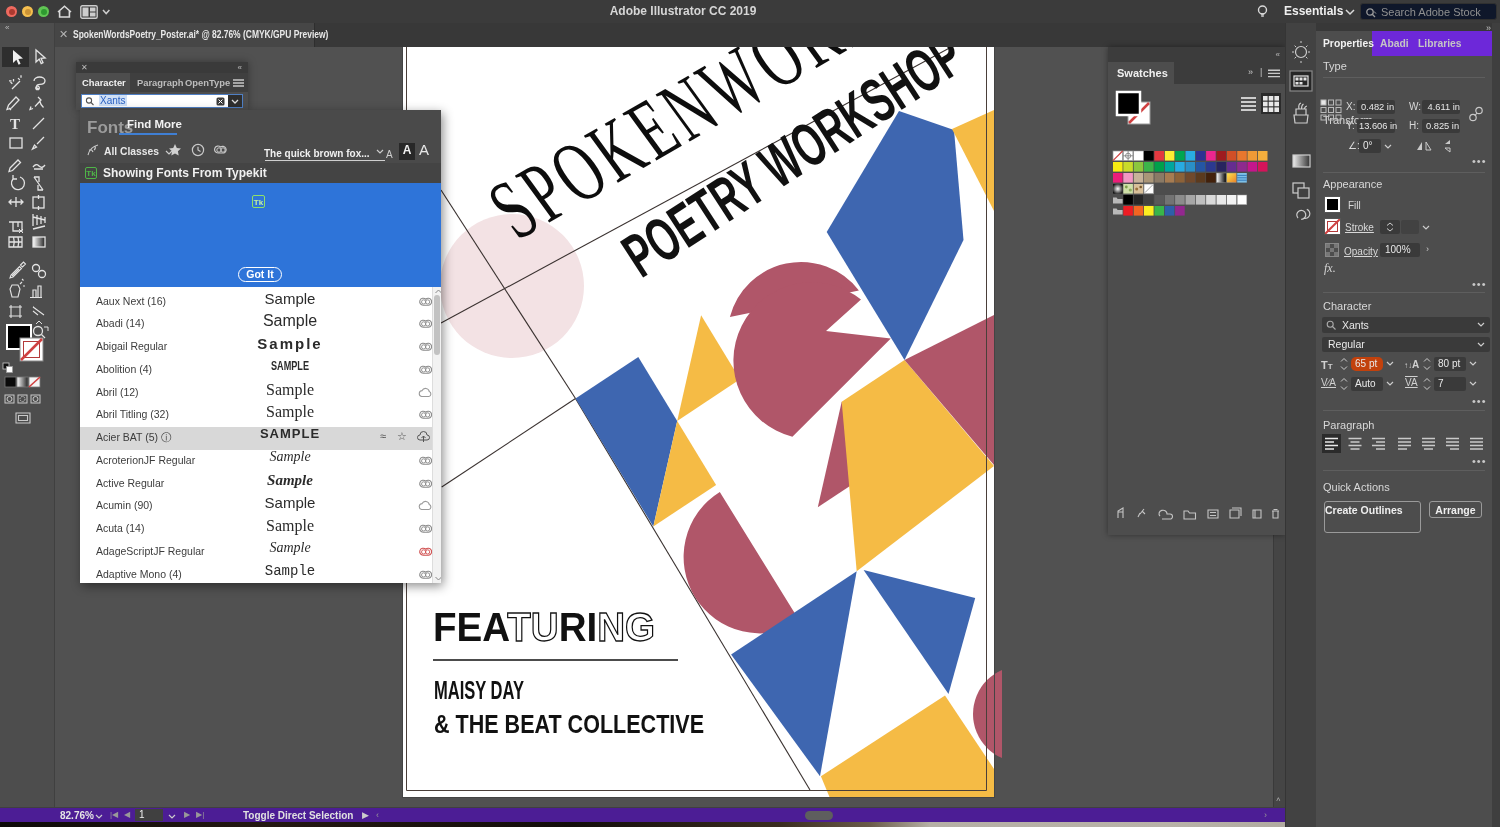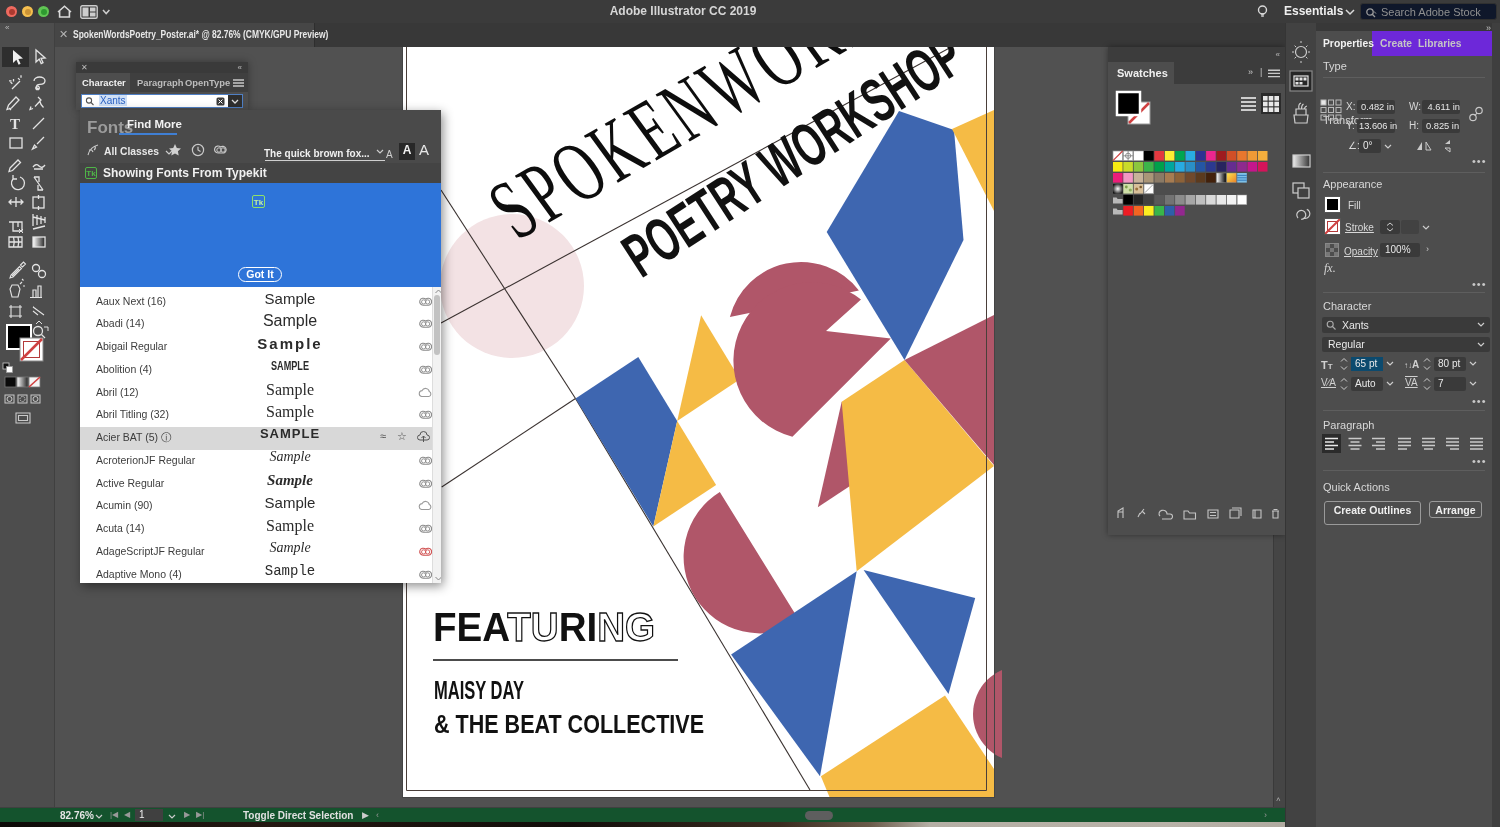--- a/index.html
+++ b/index.html
@@ -126,21 +126,21 @@
       </g>
     </svg>
   </div>
 
   <div class="abs" style="left:1273px;top:47px;width:12px;height:760px;background:#454545;border-left:1px solid #3a3a3a;">
     <div class="abs" style="left:2px;top:4px;color:#b0b0b0;font-size:8px;">˅</div>
     <div class="abs" style="left:2px;top:748px;color:#b0b0b0;font-size:8px;">˄</div>
     <div class="abs" style="left:2px;top:45px;width:8px;height:150px;border-radius:4px;background:#5d5d5d;"></div>
   </div>
 
-  <div class="abs" id="statusbar" style="left:0;top:807px;width:1500px;height:15px;background:#14532d;border-top:1px solid #404040;">
+  <div class="abs" id="statusbar" style="left:0;top:807px;width:1500px;height:15px;background:#4c1d95;border-top:1px solid #404040;">
     <div class="abs" style="left:60px;top:2px;color:#e5e5e5;font-size:10px;font-weight:bold;">82.76%</div>
     <svg class="abs" style="left:95px;top:6px;" width="8" height="6">
         <path d="M1 1 l3 3 l3-3" stroke="#ccc" stroke-width="1.2" fill="none"></path>
       </svg>
     <div class="abs" style="left:110px;top:2px;color:#999;font-size:8px;">|◀</div>
       <div class="abs" style="left:124px;top:2px;color:#999;font-size:8px;">◀</div>
     <div class="abs" style="left:135px;top:1px;width:28px;height:12px;background:#404040;color:#eee;font-size:10px;padding-left:4px;">1</div>
     <svg class="abs" style="left:168px;top:6px;" width="8" height="6">
         <path d="M1 1 l3 3 l3-3" stroke="#ccc" stroke-width="1.2" fill="none"></path>
       </svg>
@@ -415,21 +415,21 @@
             <stop offset="1" stop-color="#333"></stop>
           </linearGradient>
         </defs>
     </svg>
   </div>
   <div class="abs" id="props" style="left:1316px;top:23px;width:184px;height:804px;background:#4d4d4d;">
     <div class="abs" style="left:0;top:0;width:184px;height:8px;background:#383838;"></div>
     <div class="abs" style="left:170px;top:0px;color:#c0c0c0;font-size:9px;">»</div>
     <div class="abs" style="left:0;top:8px;width:184px;height:25px;background:#6d28d9;">
       <div class="abs" style="left:0;top:0;width:56px;height:25px;background:#4d4d4d;color:#f2f2f2;font-size:10.3px;font-weight:bold;padding:7px 0 0 7px;">Properties</div>
-      <div class="abs" style="left:64px;top:7px;color:#c5c5c5;font-size:10.3px;font-weight:bold;">Create</div>
+      <div class="abs" style="left:64px;top:7px;color:#c5c5c5;font-size:10.3px;font-weight:bold;">Abadi</div>
       <div class="abs" style="left:102px;top:7px;color:#c5c5c5;font-size:10.3px;font-weight:bold;">Libraries</div>
     </div>
     <div class="abs ltxt" style="left:7px;top:37px;">Type</div>
     <div class="abs" style="left:7px;top:54px;width:162px;height:1px;background:#5e5e5e;"></div>
     <div class="abs ltxt" style="left:7px;top:59px;margin-top:32px;">Transform</div>
     <svg class="abs" style="left:4px;top:76px;" width="22" height="22" viewBox="0 0 22 22">
       <g fill="none" stroke="#b9b9b9" stroke-width="1">
           <rect x="1" y="1" width="5" height="5" fill="#e8e8e8"></rect>
           <rect x="8.5" y="1" width="5" height="5"></rect>
           <rect x="16" y="1" width="5" height="5"></rect>
@@ -519,21 +519,21 @@
       <svg class="abs" style="right:5px;top:5px;" width="8" height="6">
           <path d="M1 1 l3 3 l3-3" stroke="#ccc" stroke-width="1.2" fill="none"></path>
         </svg>
     </div>
     <div class="abs" style="left:5px;top:336px;color:#d0d0d0;font-size:11px;font-weight:bold;">T<span style="font-size:8px;">T</span></div>
     <div class="abs" style="left:24px;top:334px;width:9px;height:14px;">
       <svg width="8" height="14">
           <path d="M1 4.5 L4 1.5 L7 4.5 M1 9.5 L4 12.5 L7 9.5" stroke="#ccc" stroke-width="1" fill="none"></path>
         </svg>
     </div>
-    <div class="abs" style="left:35px;top:334px;width:32px;height:14px;background:#0c4a6e;border-radius:0;color:#e8e8e8;font-size:10px;padding:1px 0 0 4px;">65 pt</div>
+    <div class="abs" style="left:35px;top:334px;width:32px;height:14px;background:#c2410c;border-radius:5px;color:#e8e8e8;font-size:10px;padding:1px 0 0 4px;">65 pt</div>
     <svg class="abs" style="left:70px;top:338px;" width="8" height="6">
         <path d="M1 1 l3 3 l3-3" stroke="#ccc" stroke-width="1.2" fill="none"></path>
       </svg>
     <div class="abs" style="left:88px;top:336px;color:#d0d0d0;font-size:8px;font-weight:bold;">↑↓<span style="font-size:10px;">A</span></div>
     <div class="abs" style="left:107px;top:334px;width:9px;height:14px;">
       <svg width="8" height="14">
           <path d="M1 4.5 L4 1.5 L7 4.5 M1 9.5 L4 12.5 L7 9.5" stroke="#ccc" stroke-width="1" fill="none"></path>
         </svg>
     </div>
     <div class="abs" style="left:118px;top:334px;width:32px;height:14px;background:#3a3a3a;border-radius:2px;color:#e8e8e8;font-size:10px;padding:1px 0 0 4px;">80 pt</div>
@@ -573,21 +573,21 @@
         <path d="M50 4.5 h13 M54 8 h9 M50 11.5 h13 M54 15 h9"></path>
         <path d="M76 4.5 h13 M76 8 h13 M76 11.5 h13 M76 15 h9"></path>
         <path d="M100 4.5 h13 M100 8 h13 M100 11.5 h13 M102 15 h9"></path>
         <path d="M124 4.5 h13 M124 8 h13 M124 11.5 h13 M128 15 h9"></path>
         <path d="M148 4.5 h13 M148 8 h13 M148 11.5 h13 M148 15 h13"></path>
       </g>
     </svg>
     <div class="abs" style="left:156px;top:432px;color:#c9c9c9;font-size:11px;letter-spacing:1px;">•••</div>
     <div class="abs" style="left:7px;top:447px;width:162px;height:1px;background:#5e5e5e;"></div>
     <div class="abs ltxt" style="left:7px;top:458px;">Quick Actions</div>
-    <div class="abs" style="left:8px;top:478px;width:97px;height:24px;border:1px solid #9a9a9a;border-radius:3px;color:#efefef;font-size:10.5px;font-weight:bold;text-align:center;padding-top:2px;">Create Outlines</div>
+    <div class="abs" style="left:8px;top:478px;width:97px;height:32px;border:1px solid #9a9a9a;border-radius:3px;color:#efefef;font-size:10.5px;font-weight:bold;padding-top:2px;">Create Outlines</div>
     <div class="abs" style="left:113px;top:478px;width:53px;height:17px;border:1px solid #9a9a9a;border-radius:3px;color:#efefef;font-size:10.5px;font-weight:bold;text-align:center;padding-top:2px;">Arrange</div>
     <div class="abs" style="left:176px;top:0;width:8px;height:804px;background:#3f3f3f;"></div>
   </div>
 
   <div class="abs" id="charpanel" style="left:76px;top:62px;width:172px;height:48px;background:#4d4d4d;box-shadow:0 0 8px rgba(0,0,0,0.35);">
     <div class="abs" style="left:0;top:0;width:172px;height:11px;background:#3a3a3a;">
       <div class="abs" style="left:5px;top:1px;color:#bdbdbd;font-size:8px;">✕</div>
       <div class="abs" style="right:6px;top:1px;color:#bdbdbd;font-size:8px;">«</div>
     </div>
     <div class="abs" style="left:0;top:11px;width:172px;height:19px;background:#3f3f3f;">

